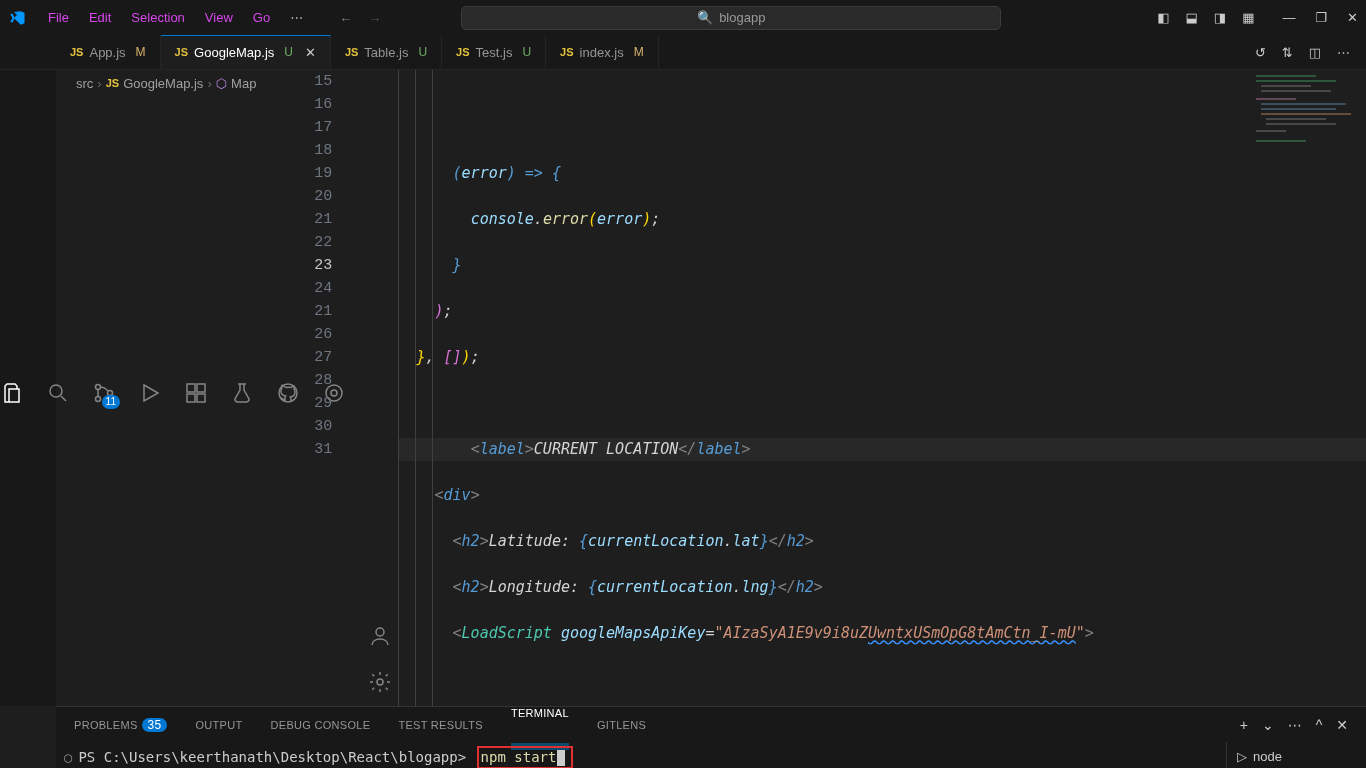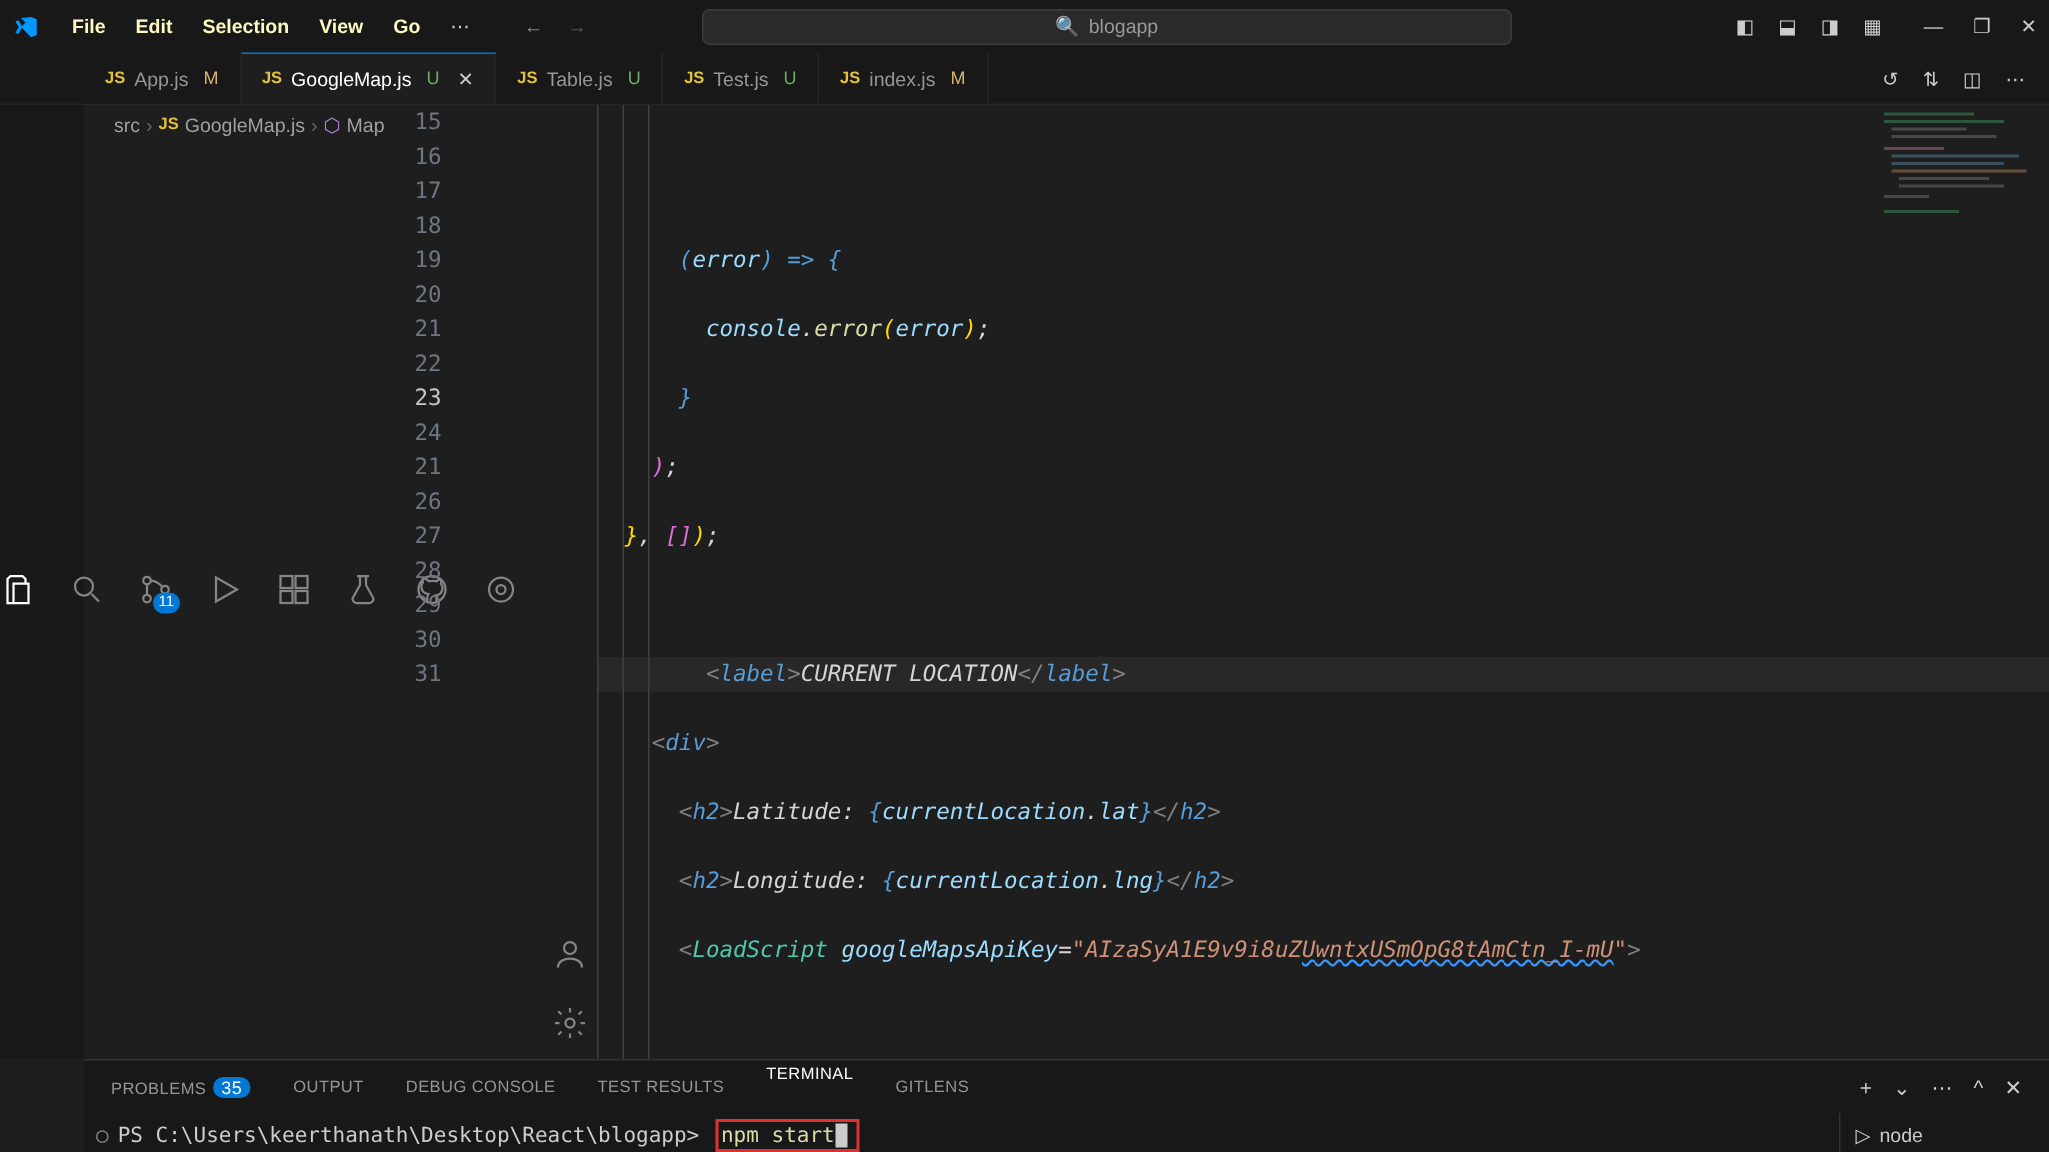--- a/index.html
+++ b/index.html
@@ -1,21 +1,21 @@
 <!DOCTYPE html>
 <html><head>
 <meta charset="utf-8">
 <style>
 * { margin: 0; padding: 0; box-sizing: border-box; }
 body { font-family: "Segoe UI", sans-serif; background: #1e1e1e; color: #cccccc; width: 1366px; height: 768px; overflow: hidden; font-size: 13px; }
 
 
 .titlebar { height: 35px; background: #181818; display: flex; align-items: center; padding: 0 8px; gap: 4px; }
 .titlebar .logo { width: 18px; height: 18px; color: #0098ff; margin-right: 10px; }
-.titlebar .menu-item { padding: 4px 8px; color: #fef9c3; cursor: pointer; font-weight: bold; }
+.titlebar .menu-item { padding: 4px 8px; color: #d946ef; cursor: pointer; }
 .titlebar .overflow { padding: 4px 8px; }
 .titlebar .nav-arrows { display: flex; gap: 16px; margin-left: 24px; color: #888; }
 .titlebar .search { flex: 0 0 540px; margin: 0 auto; height: 24px; background: #2a2a2a; border: 1px solid #3c3c3c; border-radius: 5px; display: flex; align-items: center; justify-content: center; gap: 6px; color: #999; }
 .titlebar .right-controls { margin-left: auto; display: flex; gap: 16px; align-items: center; color: #ccc; }
 .titlebar .window-controls { display: flex; gap: 20px; margin-left: 12px; color: #ccc; }
 
 
 .tabbar { height: 35px; background: #181818; display: flex; align-items: stretch; border-bottom: 1px solid #252526; }
 .activity-spacer { width: 56px; }
 .tab { display: flex; align-items: center; padding: 0 14px; gap: 6px; border-right: 1px solid #252526; background: #181818; color: #969696;}
@@ -33,21 +33,21 @@
 .activity-bar .icon { width: 24px; height: 24px; display: flex; align-items: center; justify-content: center; cursor: pointer; position: relative; }
 .activity-bar .icon.active { color: #fff; }
 .activity-bar .badge { position: absolute; bottom: -4px; right: -4px; background: #0078d4; color: #fff; border-radius: 10px; padding: 0 4px; font-size: 10px; line-height: 14px;}
 .activity-bar .bottom { margin-top: auto; margin-bottom: 12px; display: flex; flex-direction: column; gap: 22px;}
 
 
 .editor-area { flex: 1; display: flex; background: #1e1e1e; }
 .breadcrumb { height: 26px; padding: 4px 20px; color: #a0a0a0; font-size: 13px; display: flex; align-items: center; gap: 4px;}
 .breadcrumb .chev { color: #666; }
 .editor { flex: 1; display: flex; font-family: Consolas, monospace; font-size: 15px; line-height: 23px; position: relative; overflow: hidden;}
-.gutter { width: 122px; text-align: left; padding-right: 28px; color: #6e7681; user-select: none;}
+.gutter { width: 122px; text-align: center; padding-right: 28px; color: #6e7681; user-select: none; font-family: Liberation Mono, monospace;}
 .gutter .active { color: #c6c6c6; }
 .code { flex: 1; white-space: pre; color: #d4d4d4; position: relative;}
 .code .line { height: 23px; font-style: italic; }
 .code .line.current { background: #282828; }
 .indent-guide { position: absolute; top: 0; bottom: 0; width: 1px; background: #404040; }
 
 
 .p-yellow { color: #ffd700; }
 .p-purple { color: #da70d6; }
 .p-blue { color: #569cd6; }
@@ -62,21 +62,21 @@
 .attr { color: #9cdcfe; }
 .white { color: #d4d4d4; }
 
 
 .minimap { position: absolute; top: 0; right: 0; width: 120px; height: 100%; opacity: 0.4; }
 
 
 .panel { height: 190px; border-top: 1px solid #333; background: #181818; display: flex; flex-direction: column; margin-left: 56px; margin-right: 0; }
 .panel-tabs { height: 35px; display: flex; align-items: center; padding: 0 18px; gap: 28px; font-size: 11px; color: #969696;}
 .panel-tabs .ptab { cursor: pointer; letter-spacing: 0.3px; }
-.panel-tabs .ptab.active { color: #fff; border-bottom: 1px solid #0c4a6e; padding-bottom: 24px; margin-bottom: -7px;}
+.panel-tabs .ptab.active { color: #fff; border-bottom: 7px solid #0c4a6e; padding-bottom: 24px; margin-bottom: -7px;}
 .panel-tabs .ptab .pbadge { background: #0078d4; color: #fff; border-radius: 10px; padding: 0 6px; margin-left: 4px; font-size: 12px;}
 .panel-tabs .right { margin-left: auto; display: flex; gap: 14px; color: #ccc; font-size: 14px;}
 .panel-body { flex: 1; display: flex; }
 .terminal { flex: 1; padding: 4px 8px; font-family: Consolas, monospace; font-size: 14px; color: #ccc;}
 .terminal .cmd-box { border: 2px solid #e03030; display: inline-block; padding: 1px 6px 1px 2px; margin-left: 2px;}
 .terminal .cursor { display: inline-block; width: 8px; height: 16px; background: #ccc; vertical-align: middle; margin-left: 1px; }
 .terminal-sidebar { width: 140px; border-left: 1px solid #333; padding: 4px 6px; font-size: 13px; color: #ccc;}
 .terminal-sidebar .titem { display: flex; align-items: center; gap: 6px; padding: 3px 4px; }
 
 svg { display: block; }

